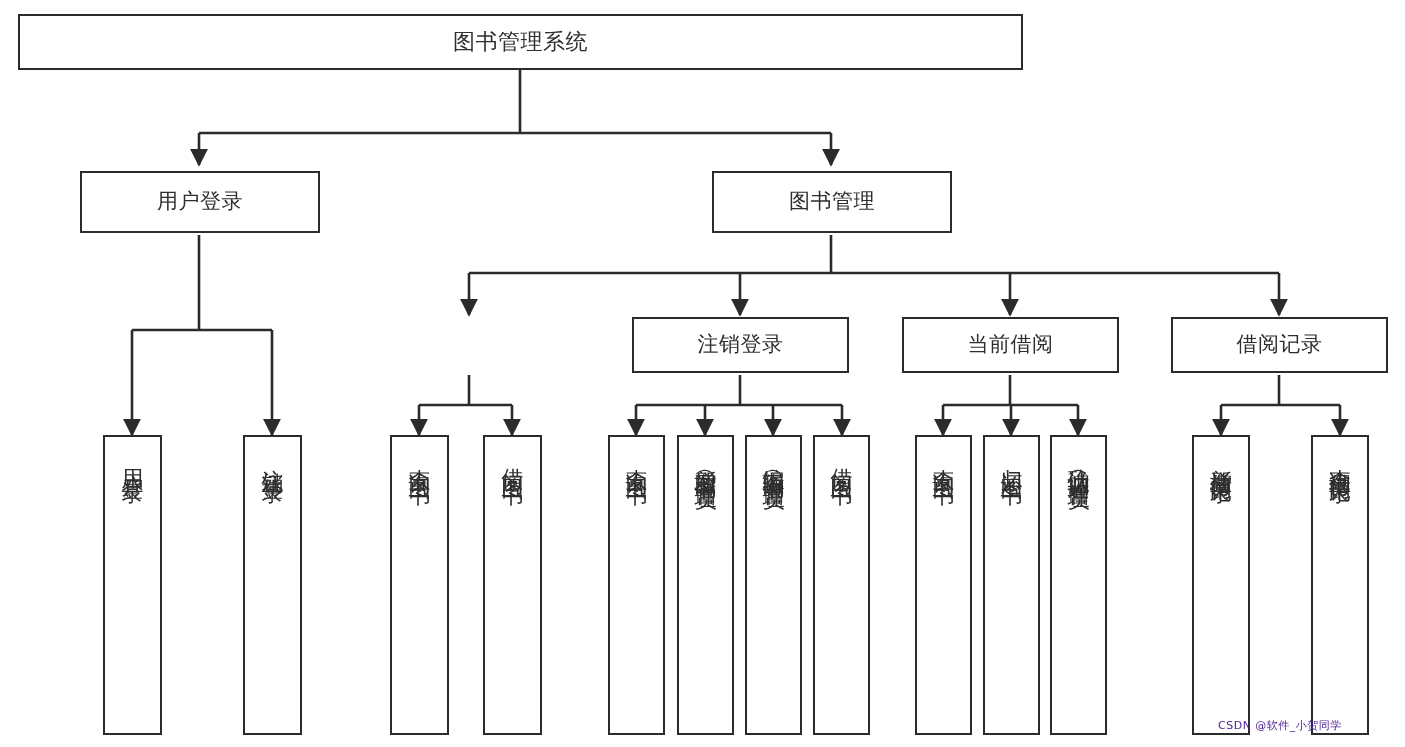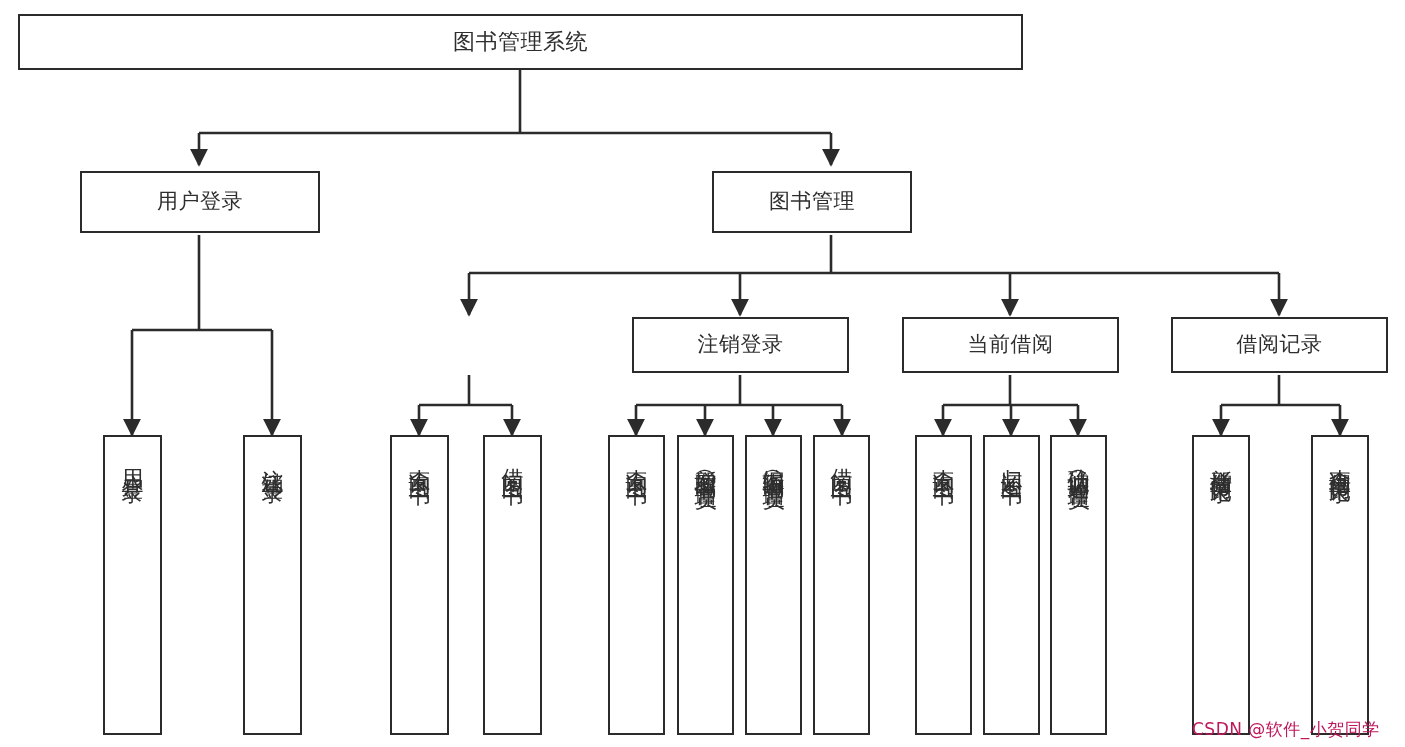--- a/index.html
+++ b/index.html
@@ -62,24 +62,25 @@
     font-size: 22px;
     line-height: 1.0;
     letter-spacing: 5px;
     white-space: nowrap;
   }
   .node.vert.tall-text .node-label {
     letter-spacing: 3px;
   }
   .watermark {
     position: absolute;
-    font-size: 17px;
-    color: #be185d;
+    font-size: 11px;
+    color: #4c1d95;
     white-space: nowrap;
     letter-spacing: 0.5px;
+    margin-left: 26px;
   }
 </style>
 </head>
 <body>
 
 <div id="diagram-root">
 
   <svg id="edge-layer" viewBox="0 0 1405 747" width="1405" height="747">
     <defs>
       <marker id="arrow" viewBox="0 0 10 10" refX="9" refY="5" markerWidth="7" markerHeight="7" orient="auto-start-reverse">
@@ -130,21 +131,21 @@
     </g>
   </svg>
 
   <div class="node horiz root" style="left:18px; top:14px; width:1005px; height:56px;">
     <span class="node-label">图书管理系统</span>
   </div>
 
   <div class="node horiz" style="left:80px; top:171px; width:240px; height:62px;">
     <span class="node-label">用户登录</span>
   </div>
-  <div class="node horiz" style="left:712px; top:171px; width:200px; height:62px;">
+  <div class="node horiz" style="left:712px; top:171px; width:240px; height:62px;">
     <span class="node-label">图书管理</span>
   </div>
 
   <div class="node horiz" style="left:632px; top:317px; width:217px; height:56px;">
     <span class="node-label">注销登录</span>
   </div>
   <div class="node horiz" style="left:1171px; top:317px; width:217px; height:56px;">
     <span class="node-label">借阅记录</span>
   </div>
   <div class="node horiz" style="left:902px; top:317px; width:217px; height:56px;">

